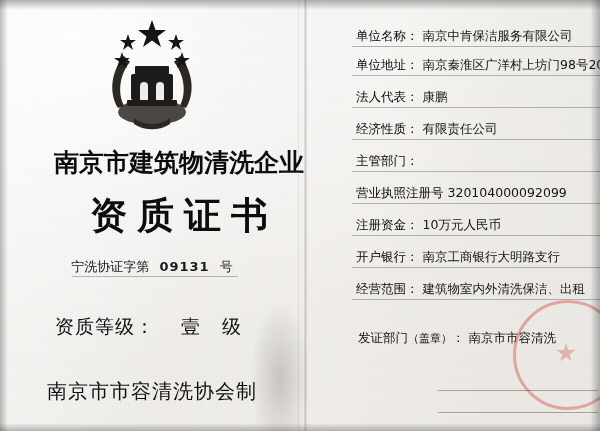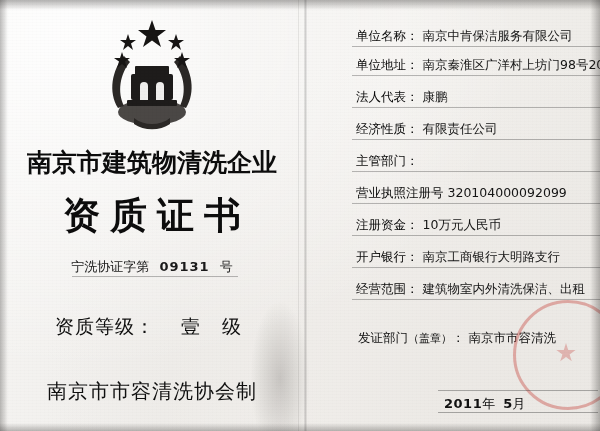--- a/index.html
+++ b/index.html
@@ -65,20 +65,21 @@
     height: 122px;
   }
   .title-line {
     position: absolute;
     width: 304px;
     text-align: center;
     font-family: "DejaVu Sans", "Liberation Sans", sans-serif;
     font-weight: bold;
     color: #0d0d0d;
     letter-spacing: 1px;
+    padding-left: 27px;
   }
   #title1 {
     top: 146px;
     font-size: 25px;
     letter-spacing: 0px;
   }
   #title2 {
     top: 191px;
     font-size: 37px;
     letter-spacing: 10px;
@@ -350,23 +351,20 @@
 
     <div id="dept-row">
       <span>发证部门</span><span class="paren">（盖章）</span><span>：</span><span style="margin-left:4px;">南京市市容清洗</span>
     </div>
 
     <div id="seal"></div>
 
 
     <div class="date-rule" style="top:390px;"></div>
 
-    <div class="date-line" id="date-to">
-      <span class="y">2011</span><span>年</span><span class="m">5</span><span>月</span>
-    </div>
     <div class="date-rule" style="top:412px;"></div>
   </div>
 
   <div class="smudge" id="dark-blotch"></div>
   <div class="smudge" id="smudge-top"></div>
   <div class="smudge" id="smudge-bottom"></div>
   <div class="smudge" id="smudge-left"></div>
   <div class="smudge" id="smudge-right"></div>
   <div id="grain"></div>
 </div>

